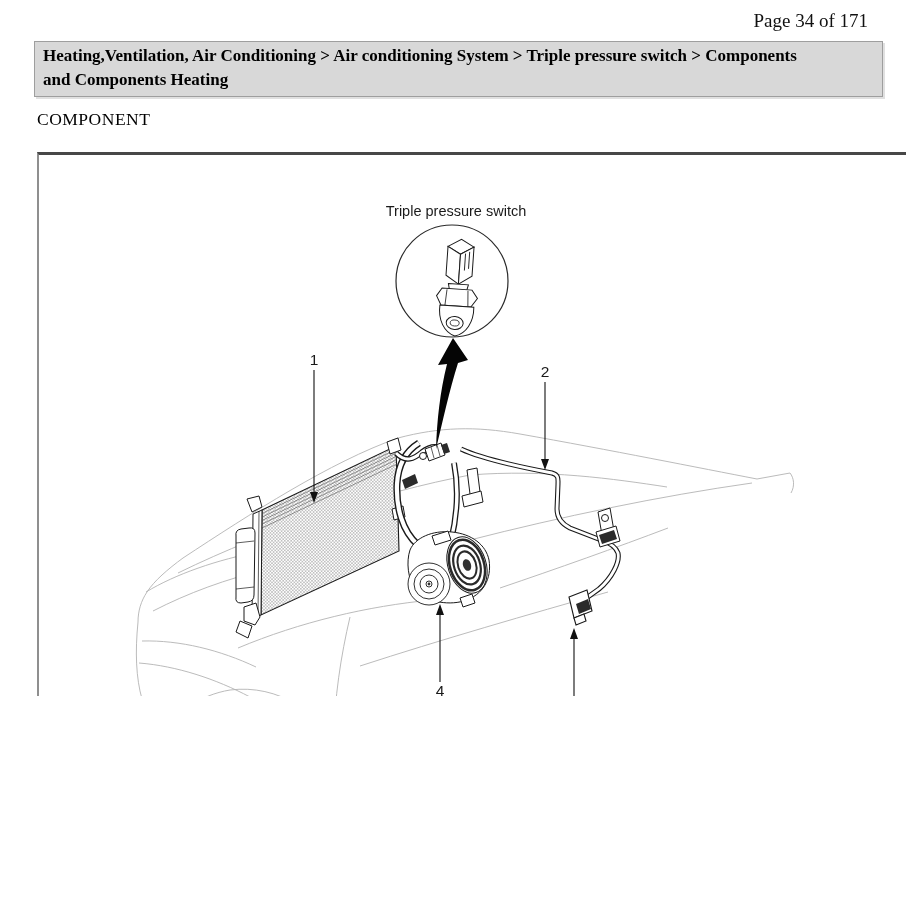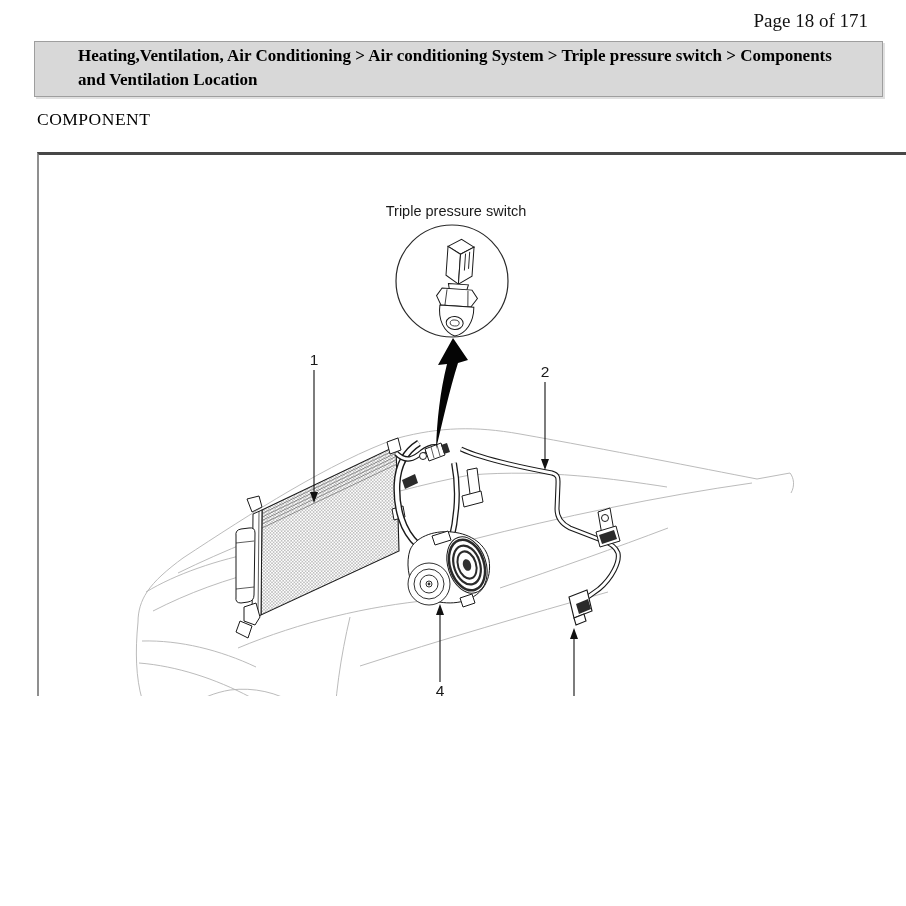--- a/index.html
+++ b/index.html
@@ -2,37 +2,37 @@
 <html><head>
 <meta charset="utf-8">
 <style>
   html,body{margin:0;padding:0;background:#ffffff;}
   .page{position:relative;width:906px;height:906px;background:#fff;overflow:hidden;
         font-family:"Liberation Serif",serif;color:#000;}
   .page-number{position:absolute;top:10px;right:38px;font-size:19px;color:#111;}
   .breadcrumb-bar{position:absolute;left:34px;top:41px;width:849px;box-sizing:border-box;
         background:#d8d8d8;border:1px solid #9e9e9e;box-shadow:2px 2px 0 rgba(0,0,0,0.12);
         padding:2px 8px 4px 8px;font-weight:bold;font-size:17px;line-height:24px;color:#000;}
-  .breadcrumb-line{white-space:nowrap;overflow:hidden;margin-left:35px;}
+  .breadcrumb-line{white-space:nowrap;overflow:hidden;}
   .section-heading{position:absolute;left:37px;top:109px;font-size:17.5px;letter-spacing:0.5px;color:#000;text-align:center;}
   .diagram-frame{position:absolute;left:37px;top:152px;width:869px;height:544px;box-sizing:border-box;
         border-top:3px solid #474747;border-left:2px solid #8f8f8f;background:#fff;overflow:hidden;}
   .diagram-frame svg{display:block;}
   text.diagram-label{font-family:"Liberation Sans",sans-serif;fill:#1a1a1a;}
 </style>
 </head>
 <body>
 
 <div class="page">
 
-  <div class="page-number">Page 18 of 171</div>
+  <div class="page-number">Page 34 of 171</div>
 
   <div class="breadcrumb-bar">
     <div class="breadcrumb-line">Heating,Ventilation, Air Conditioning &gt; Air conditioning System &gt; Triple pressure switch &gt; Components</div>
-    <div class="breadcrumb-line">and Ventilation Location</div>
+    <div class="breadcrumb-line">and Components Heating</div>
   </div>
 
   <div class="section-heading">COMPONENT</div>
 
   <div class="diagram-frame">
     <svg width="867" height="751" viewBox="39 155 867 751" xmlns="http://www.w3.org/2000/svg">
 
       <defs>
         <pattern id="mesh" width="3.2" height="3.2" patternUnits="userSpaceOnUse">
           <path d="M0,0 L3.2,3.2 M3.2,0 L0,3.2" stroke="#8f8f8f" stroke-width="0.45" fill="none"></path>

